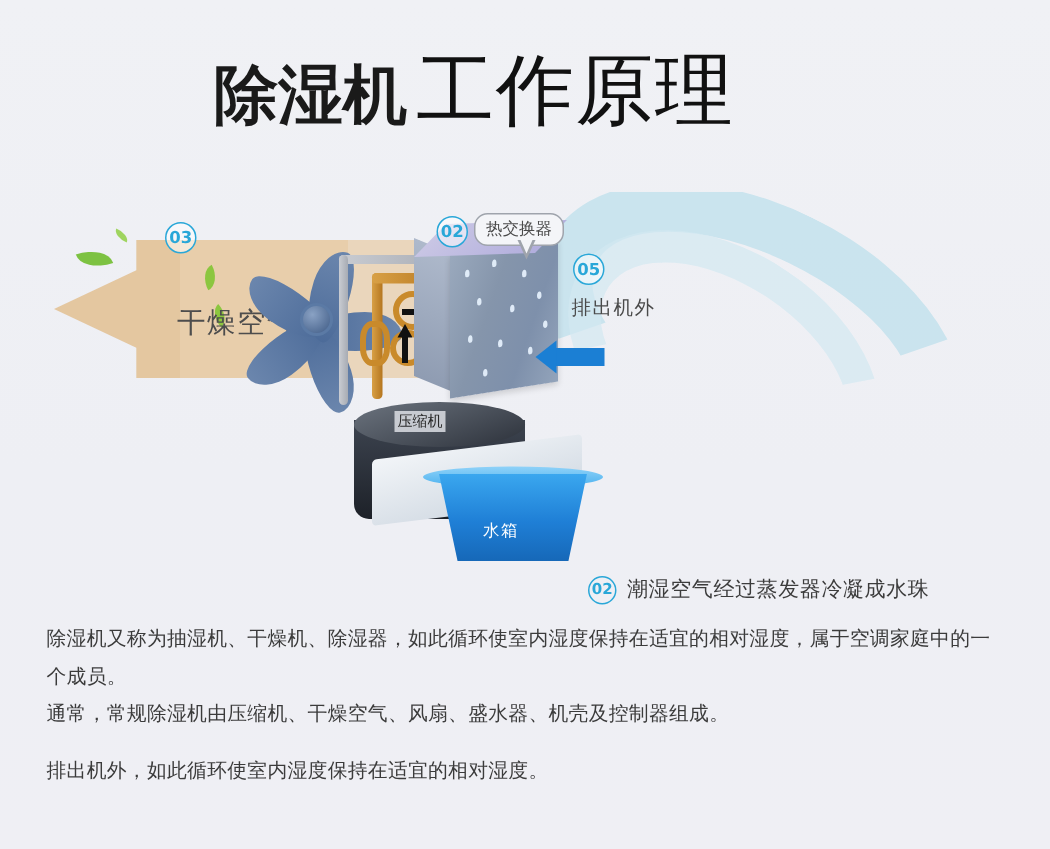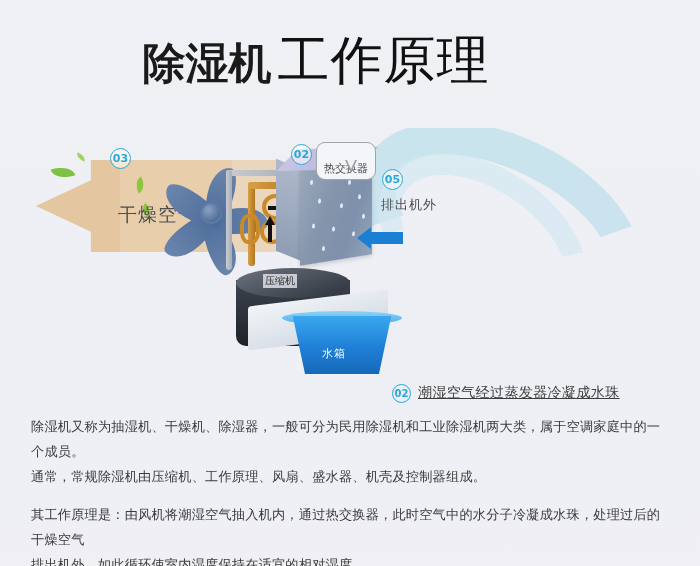--- a/index.html
+++ b/index.html
@@ -85,21 +85,21 @@
     display: flex; align-items: center; justify-content: center;
     background: rgba(255,255,255,.55);
   }
   .badge-03d { left: 110px; top: 20px; }
   .badge-02  { left: 291px; top: 16px; }
   .badge-01  { left: 382px; top: 41px; }
 
   
   .callout {
     position: absolute; left: 316px; top: 14px;
-    padding: 18px 7px 3px;
+    padding: 2px 7px 3px;
     border: 1.4px solid #9fa4ac; border-radius: 9px;
     background: #f4f5f8;
     font-size: 11px; color: #4a4a4a; white-space: nowrap;
   }
   .callout-tail {
     position: absolute; left: 345px; top: 32px;
     width: 0; height: 0;
     border-left: 6px solid transparent;
     border-right: 6px solid transparent;
     border-top: 13px solid #9fa4ac;
@@ -248,21 +248,21 @@
   
   .legend { position: absolute; left: 392px; top: 248px; }
   .legend-row { display: flex; align-items: center; height: 34px; }
   .legend-badge {
     width: 19px; height: 19px; border-radius: 50%;
     border: 1.5px solid #29a7d8; color: #29a7d8;
     font-size: 10px; font-weight: 700;
     display: flex; align-items: center; justify-content: center;
     margin-right: 7px; flex: none;
   }
-  .legend-text { font-size: 14px; color: #3c3c3c; letter-spacing: .4px; white-space: nowrap; text-decoration: underline; }
+  .legend-text { font-size: 14px; color: #3c3c3c; letter-spacing: .4px; white-space: nowrap; }
 
   
   .watermark {
     position: absolute; left: 0; top: 244px; width: 700px;
     text-align: center; line-height: 1.02;
     pointer-events: none;
   }
   .wm-line {
     display: block;
     font-family: "DejaVu Sans", "Liberation Sans", sans-serif;
@@ -375,20 +375,19 @@
       <div class="legend-row">
         <div class="legend-badge">02</div>
         <div class="legend-text">潮湿空气经过蒸发器冷凝成水珠</div>
       </div>
 
     </div>
   </div>
 
 
   <div class="copy">
-    <p>除湿机又称为抽湿机、干燥机、除湿器，一般可分为民用除湿机和工业除湿机两大类，属于空调家庭中的一个成员。</p>
-    <p>通常，常规除湿机由压缩机、工作原理、风扇、盛水器、机壳及控制器组成。</p>
+    <p>除湿机又称为抽湿机、干燥机、除湿器，如此循环使室内湿度保持在适宜的相对湿度，属于空调家庭中的一个成员。</p>
+    <p>通常，常规除湿机由压缩机、干燥空气、风扇、盛水器、机壳及控制器组成。</p>
     <div class="gap"></div>
-    <p>其工作原理是：由风机将潮湿空气抽入机内，通过热交换器，此时空气中的水分子冷凝成水珠，处理过后的干燥空气</p>
     <p>排出机外，如此循环使室内湿度保持在适宜的相对湿度。</p>
   </div>
 
 </div>
 
 </body></html>

